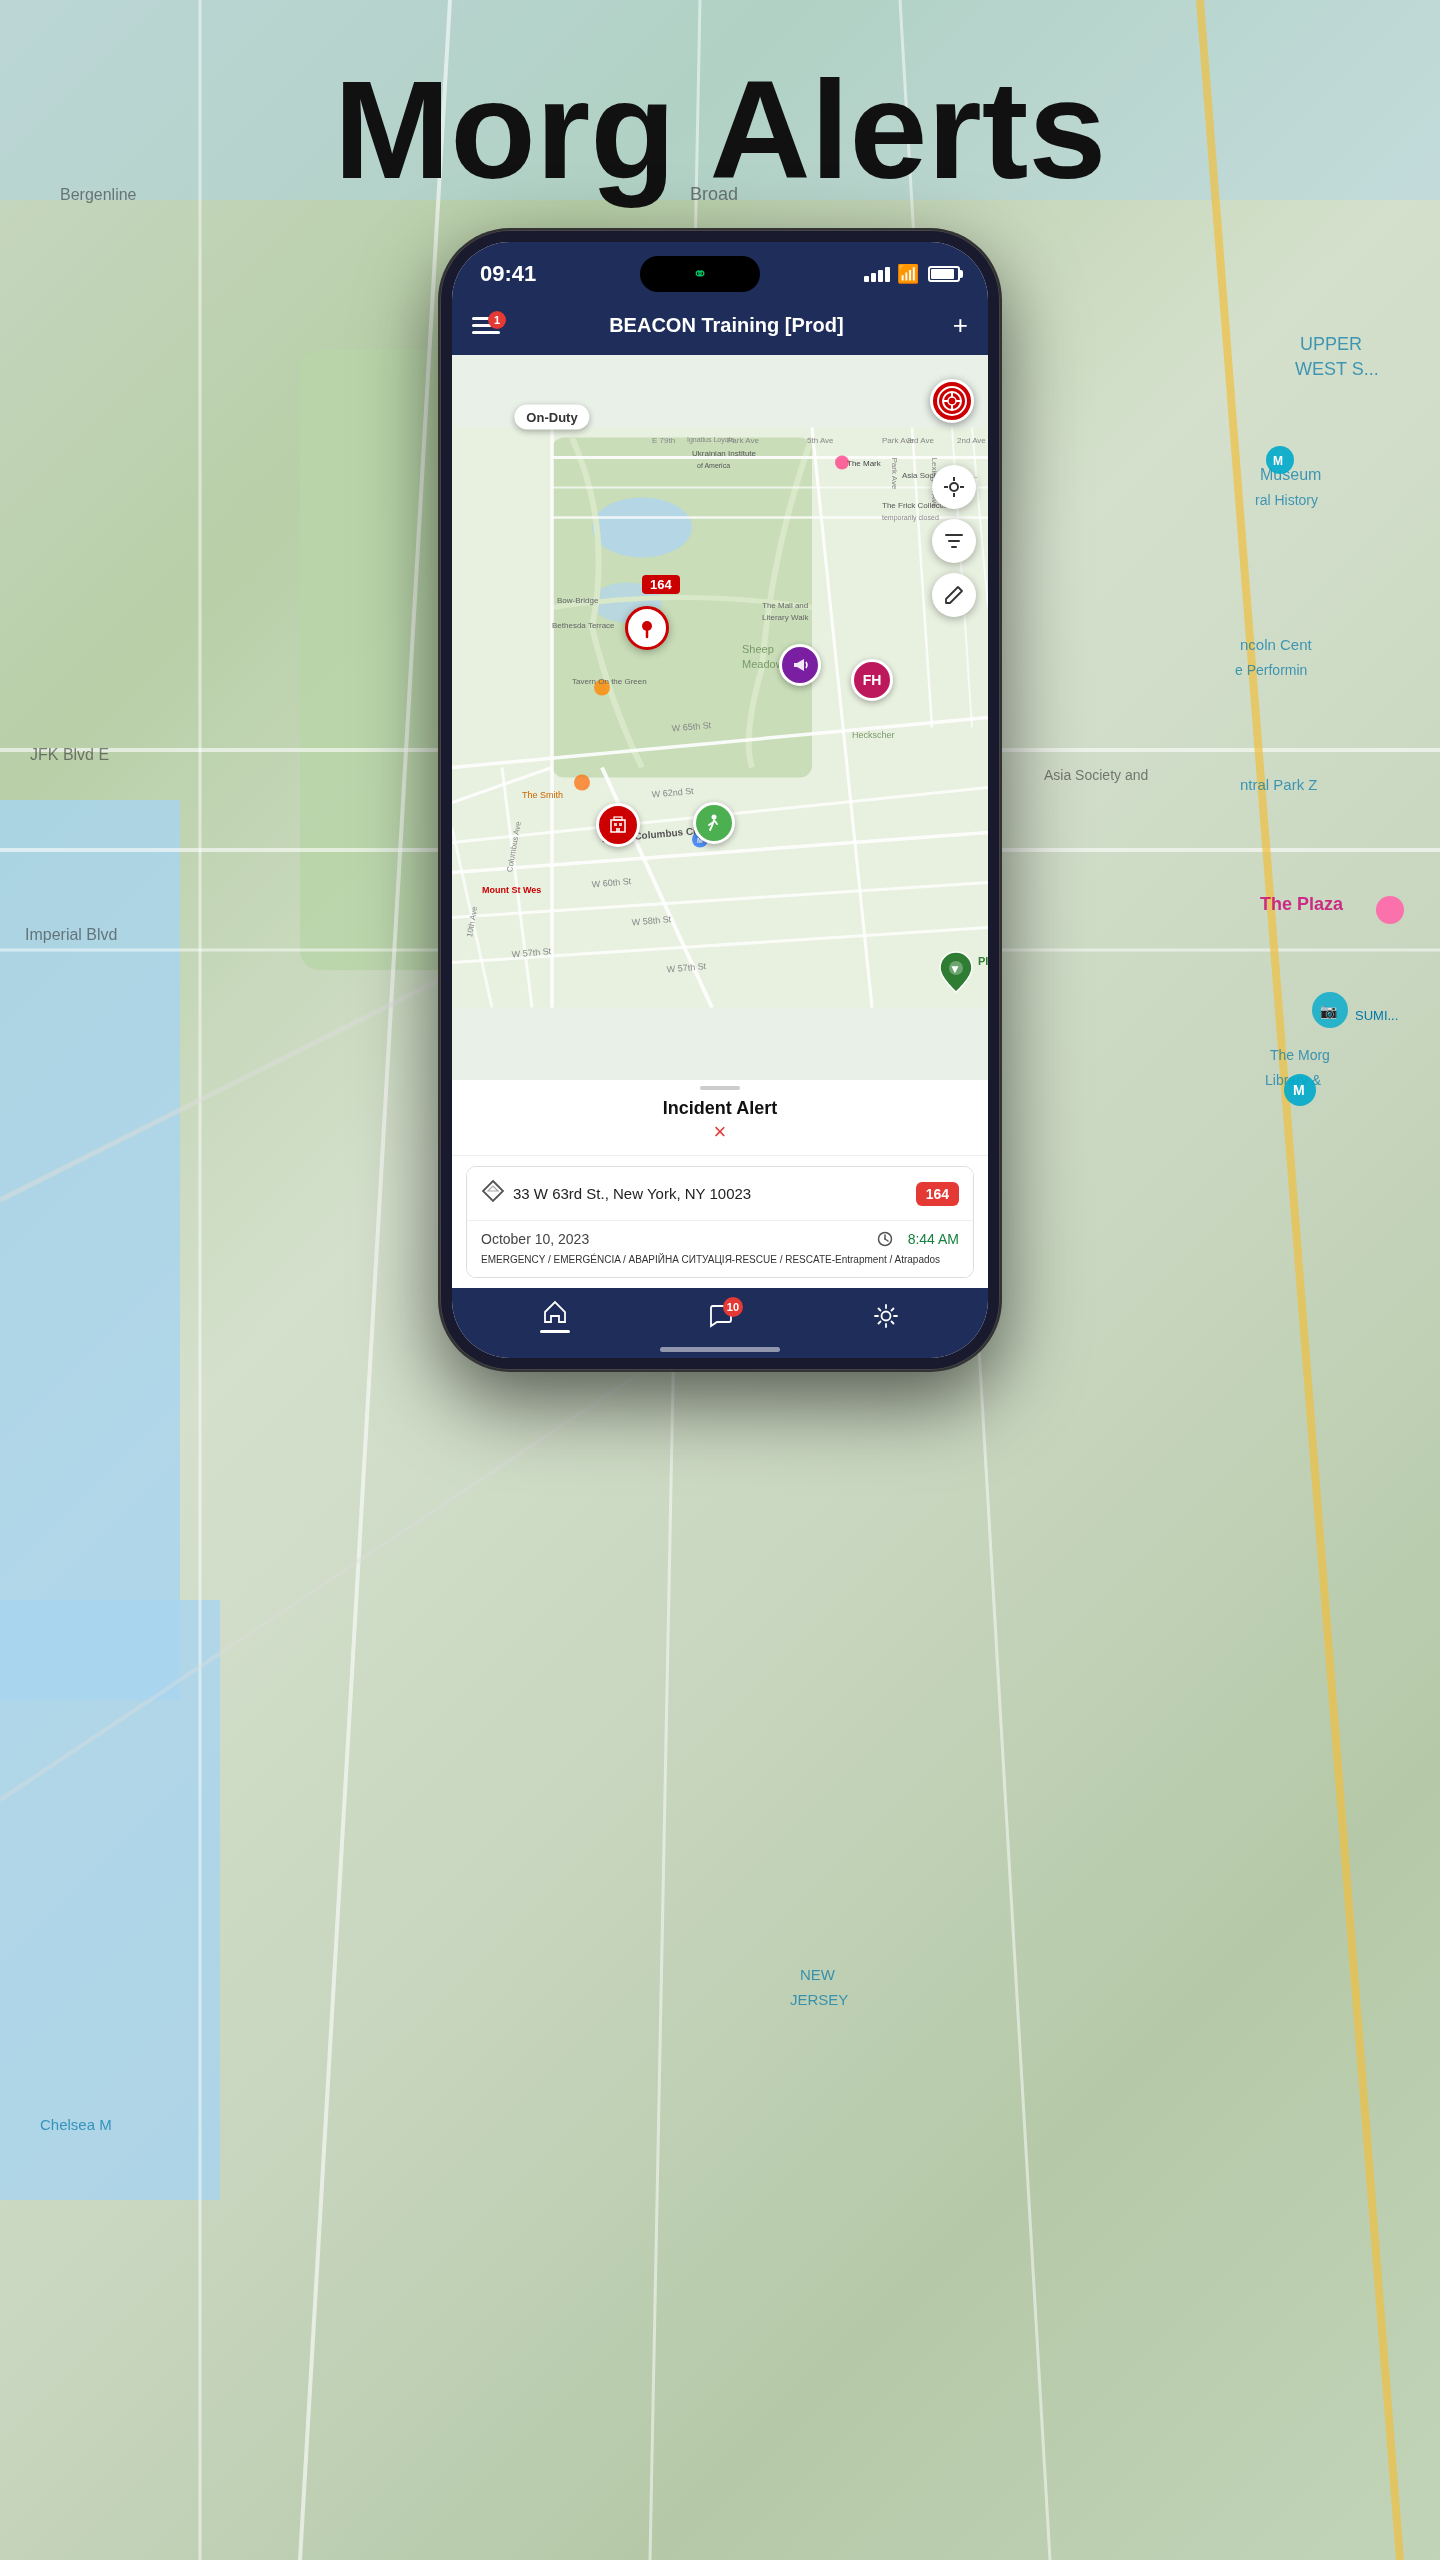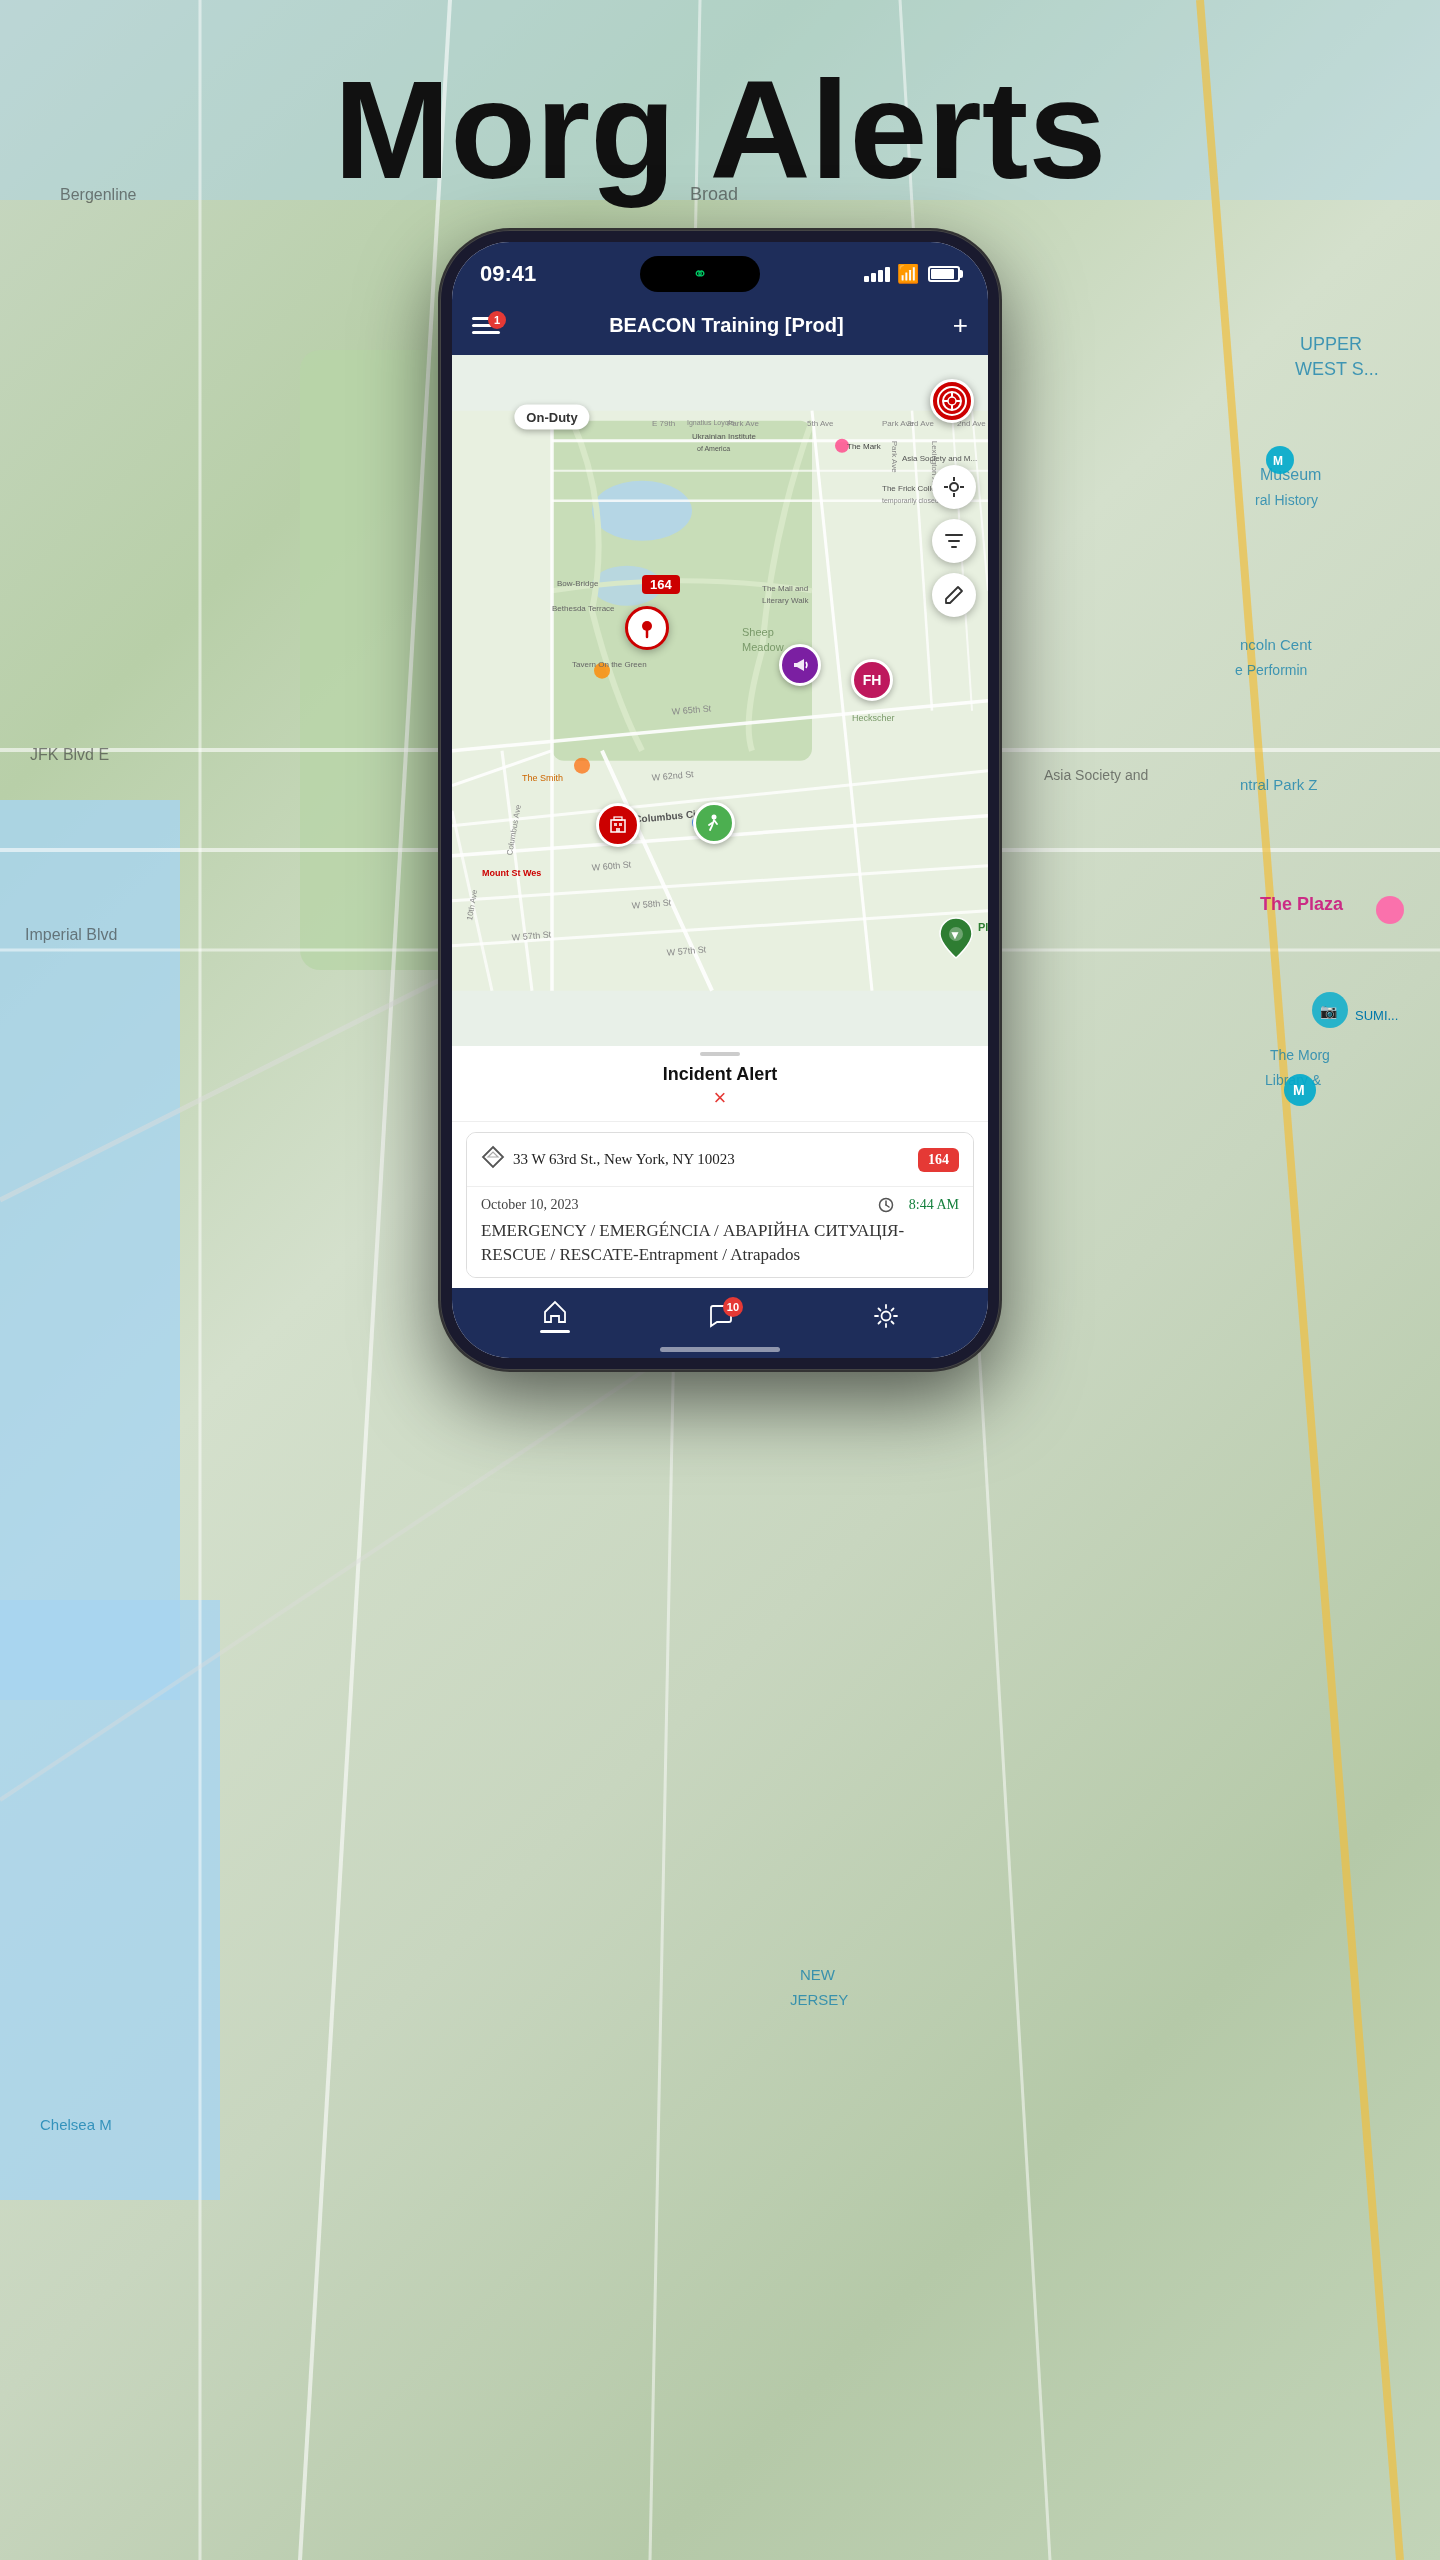--- a/index.html
+++ b/index.html
@@ -501,21 +501,21 @@
 
     .alert-time-row {
       display: flex;
       align-items: center;
       gap: 15px;
       font-size: 14px;
       color: #15803d;
     }
 
     .alert-description {
-      font-size: 17px;
+      font-size: 10px;
       color: #333;
       line-height: 1.4;
     }
 
     
     .tab-bar {
       background: #1e2d5a;
       display: flex;
       align-items: center;
       justify-content: space-around;
@@ -574,21 +574,20 @@
     .map-tile {
       position: absolute;
       top: 0; left: 0;
       width: 100%; height: 100%;
     }
 
     
     .panel-scroll {
       max-height: 180px;
       overflow-y: auto;
-      font-family: Liberation Serif, serif;
     }
   </style>
 </head>
 <body>
 
 <div class="bg-map">
   <div class="bg-map-inner"></div>
   <svg class="bg-roads" viewBox="0 0 1440 2560" xmlns="http://www.w3.org/2000/svg">
 
     <rect x="0" y="800" width="180" height="900" fill="#a8d4f0" opacity="0.8"></rect>

